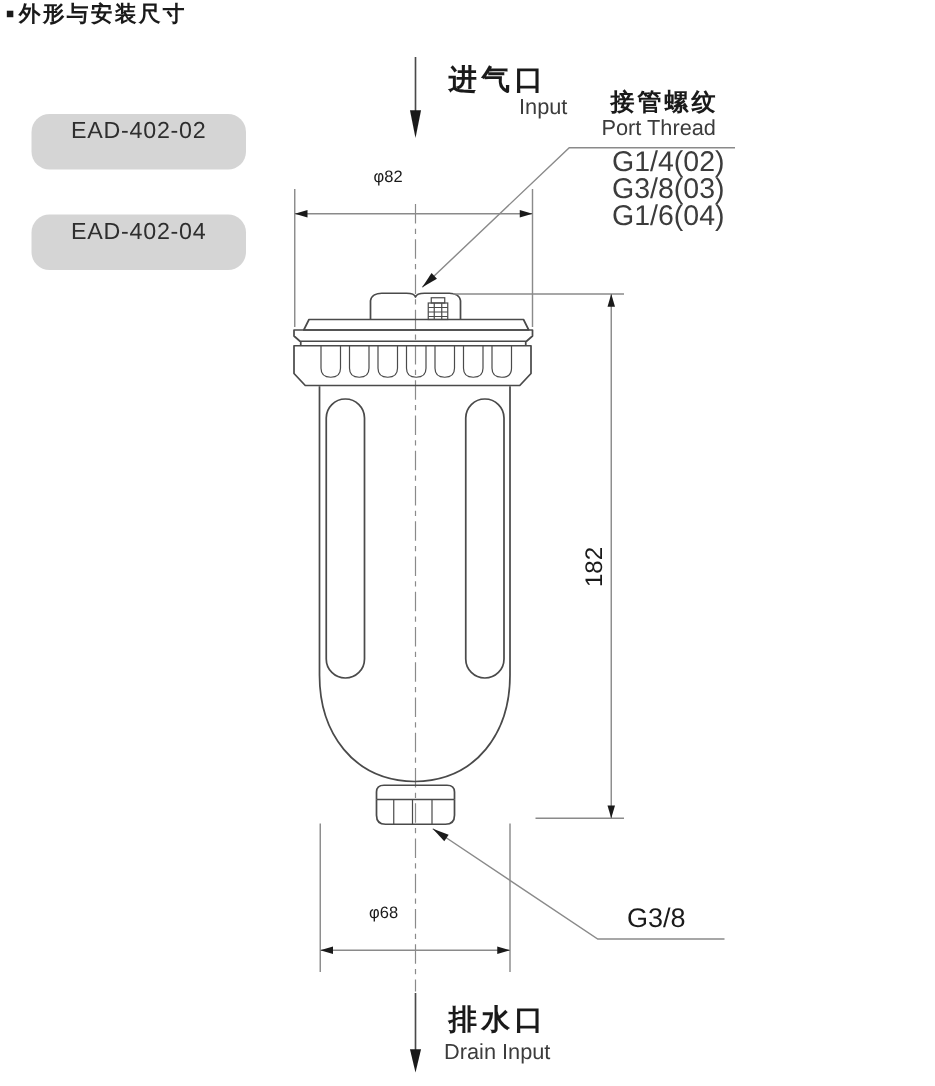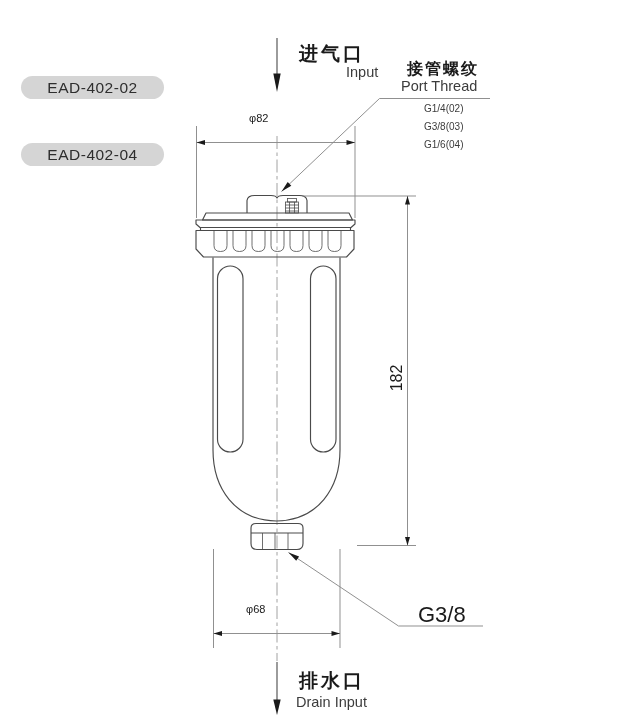--- a/index.html
+++ b/index.html
@@ -21,48 +21,51 @@
   .obj{fill:none;stroke:var(--object-line);stroke-width:1.15;stroke-linejoin:round;}
   .thin{fill:none;stroke:var(--object-line);stroke-width:0.8;}
   .dim{fill:none;stroke:var(--dim-line);stroke-width:0.95;}
   .cl{fill:none;stroke:var(--dim-line);stroke-width:0.8;stroke-dasharray:13 3.5 3.5 3.5;}
   .ah{fill:var(--arrow);stroke:none;}
   .flow{fill:none;stroke:var(--object-line);stroke-width:1.1;}
   .lbl{position:absolute;color:var(--text);white-space:nowrap;line-height:1.15;}
   .title{left:4px;top:2px;font-size:14.5px;font-weight:bold;letter-spacing:1.5px;}
   .title .bullet{font-size:9px;vertical-align:2px;margin-right:3px;letter-spacing:0;}
   .pill{
-    position:absolute;left:21px;width:143px;height:23px;border-radius:12px;
+    position:absolute;left:21px;width:143px;height:37px;border-radius:12px;
     background:var(--pill-bg);color:#2e2e2e;font-size:15.5px;letter-spacing:0.5px;
     text-align:center;line-height:23px;
   }
   .pill.p1{top:76px;}
   .pill.p2{top:109px;}
   .pill.p3{top:143px;text-align:center;}
   .cn{font-weight:bold;letter-spacing:3px;font-size:19px;}
   .en{font-size:14.5px;color:var(--secondary-text);}
   .inlet-cn{left:299px;top:43px;}
   .inlet-en{left:307px;top:64px;margin-left:39px;}
   .port-cn{left:407px;top:60px;font-size:16px;letter-spacing:2px;font-weight:bold;}
   .port-en{left:401px;top:78px;}
-  .threads{left:424px;top:100px;font-size:10px;line-height:18px;color:var(--secondary-text);}
+  .threads{left:408px;top:100px;font-size:19px;line-height:18px;color:var(--secondary-text);}
   .dimtxt{font-size:11px;text-align:left;}
   .dia82{left:249px;top:112px;width:57px;}
   .dia68{left:246px;top:603px;width:57px;}
   .h182{left:375px;top:369px;width:44px;height:18px;font-size:16px;text-align:center;
         transform:rotate(-90deg);transform-origin:center;}
-  .g38{left:418px;top:602px;font-size:22px;}
+  .g38{left:418px;top:602px;font-size:18px;}
   .drain-cn{left:299px;top:670px;}
   .drain-en{left:296px;top:694px;}
 </style>
 </head>
 <body>
 
 <div class="page">
 
+  <div class="lbl title">
+    <span class="bullet">■</span><span>外形与安装尺寸</span>
+  </div>
 
   <div class="pill p1">EAD-402-02</div>
   <div class="pill p3">EAD-402-04</div>
 
   <svg width="623" height="724" viewBox="0 0 623 724">
 
     <path class="cl" d="M277,136 V661"></path>
 
     <g>
       <path class="flow" d="M277,38 V74.5"></path>

